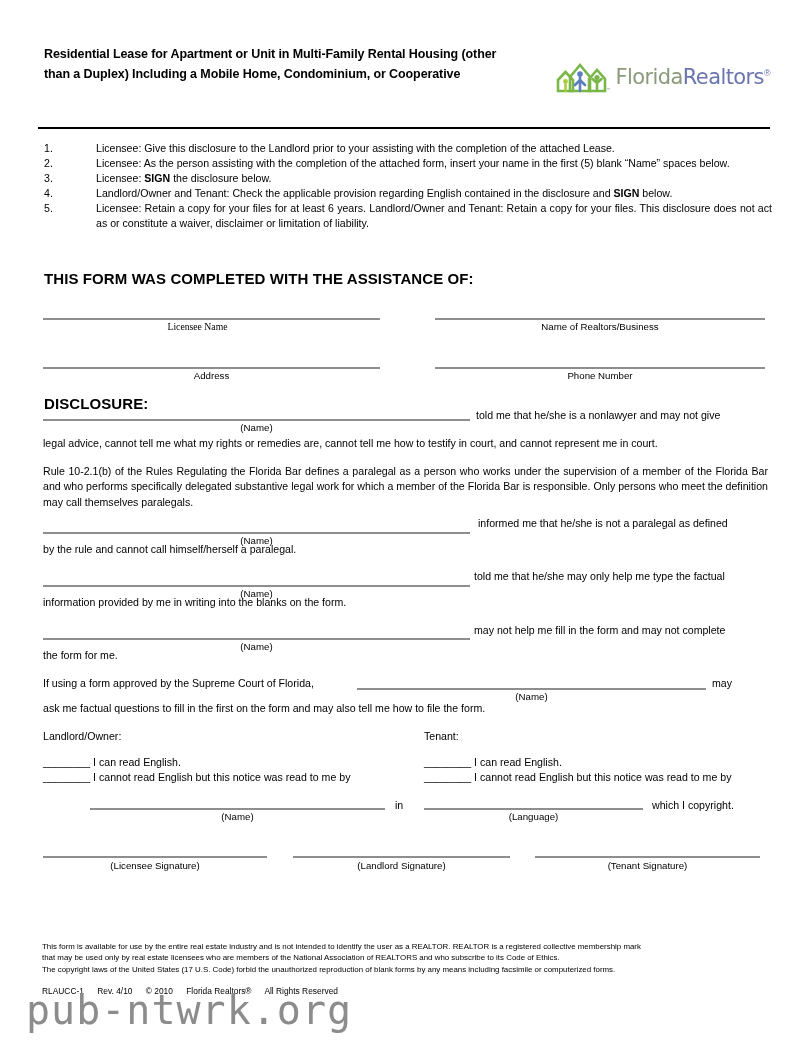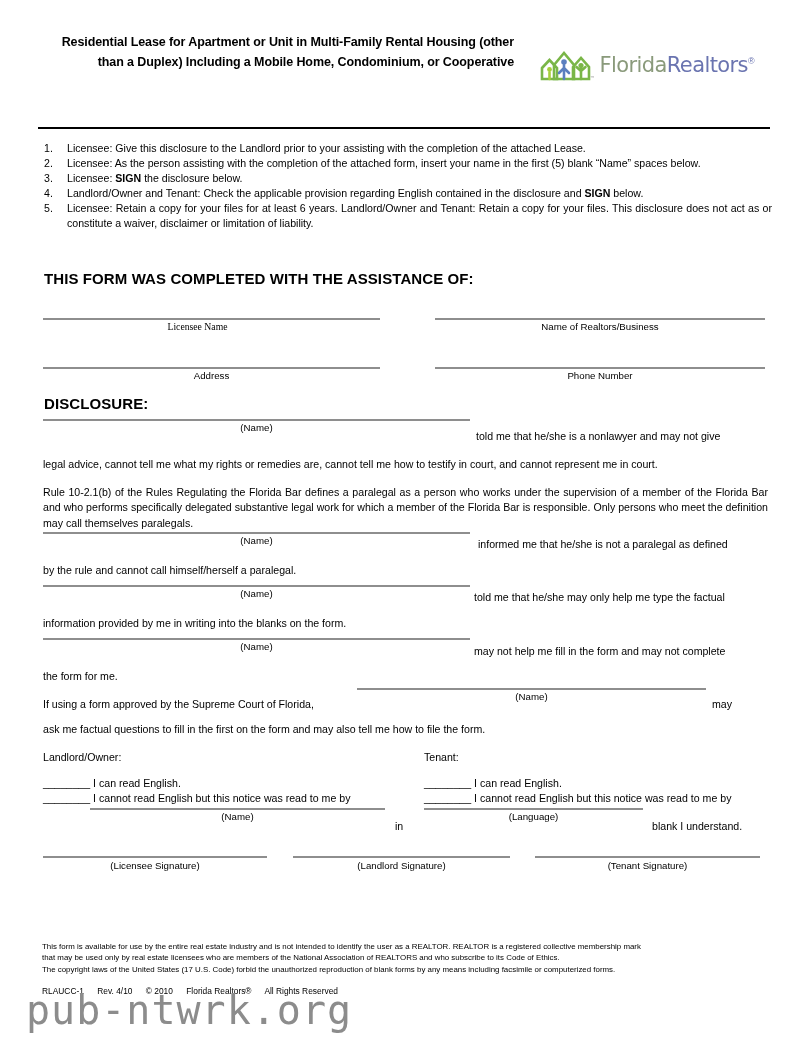--- a/index.html
+++ b/index.html
@@ -12,36 +12,35 @@
     color: #000000;
     position: relative;
     overflow: hidden;
   }
 
   .page { position: relative; width: 810px; height: 1048px; }
 
   
   .header {
     position: absolute;
-    top: 32px; left: 44px; right: 40px;
+    top: 44px; left: 44px; right: 40px;
     display: flex;
     align-items: flex-start;
     justify-content: space-between;
-    text-align: right;
   }
   .doc-title {
     font-size: 12.5px;
     font-weight: bold;
     line-height: 1.62;
     letter-spacing: -0.1px;
     max-width: 470px;
   }
   .logo-wrap {
     margin-top: 16px;
-    margin-right: 16px;
+    margin-right: 0;
     display: flex;
     align-items: center;
     gap: 2px;
   }
   .logo-mark { width: 58px; height: 34px; display:block; }
   .logo-text { font-size: 21px; line-height: 1; letter-spacing: -0.6px; white-space: nowrap; }
   .logo-text .t1 { color: #8a9a7b; font-family: "DejaVu Sans", sans-serif; }
   .logo-text .t2 { color: #6a74b0; font-family: "DejaVu Sans", sans-serif; }
   .logo-text .reg { color: #6a74b0; font-size: 9px; vertical-align: super; }
 
@@ -51,21 +50,21 @@
     top: 127px;
     height: 2.2px;
     background: #000;
   }
 
   
   .instructions { position: absolute; top: 141px; left: 44px; right: 38px; }
   .ins-head { font-size: 13.5px; font-weight: bold; letter-spacing: 0.1px; margin-bottom: 3px; }
   .ins-row { display: flex; font-size: 10.6px; line-height: 1.42; margin-bottom: 0px; }
   .ins-num { width: 23px; flex: 0 0 23px; }
-  .ins-body { flex: 1 1 auto; }
+  .ins-body { flex: 1 1 auto; margin-left: 29px; }
   .ins-justify { text-align: justify; }
   .b { font-weight: bold; }
 
   
   .sec-head {
     position: absolute;
     font-size: 15px;
     font-weight: bold;
     letter-spacing: 0.1px;
   }
@@ -83,21 +82,20 @@
     font-size: 9.7px;
     text-align: center;
     color: #000;
   }
 
   
   .ptxt {
     position: absolute;
     font-size: 10.6px;
     line-height: 1.45;
-    margin-top: 21px;
   }
   .ptxt.justify { text-align: justify; }
 
   
   .footer {
     position: absolute;
     left: 42px; right: 36px;
     top: 941px;
     font-size: 7.9px;
     line-height: 1.45;
@@ -245,21 +243,21 @@
   <div class="ptxt" style="left:424px; top:770px;">
     <span>________</span>
     <span>I cannot read English but this notice was read to me by</span>
   </div>
 
   <div class="gline" style="left:90px; top:808px; width:295px;"></div>
   <div class="caption" style="left:90px; top:811px; width:295px;">(Name)</div>
   <div class="ptxt" style="left:395px; top:798px;">in</div>
   <div class="gline" style="left:424px; top:808px; width:219px;"></div>
   <div class="caption" style="left:424px; top:811px; width:219px;">(Language)</div>
-  <div class="ptxt" style="left:652px; top:798px;">blank  I   understand.</div>
+  <div class="ptxt" style="left:652px; top:798px;">which  I   copyright.</div>
 
   <div class="gline" style="left:43px; top:856px; width:224px;"></div>
   <div class="caption" style="left:43px; top:860px; width:224px;">(Licensee Signature)</div>
 
   <div class="gline" style="left:293px; top:856px; width:217px;"></div>
   <div class="caption" style="left:293px; top:860px; width:217px;">(Landlord Signature)</div>
 
   <div class="gline" style="left:535px; top:856px; width:225px;"></div>
   <div class="caption" style="left:535px; top:860px; width:225px;">(Tenant Signature)</div>
 

